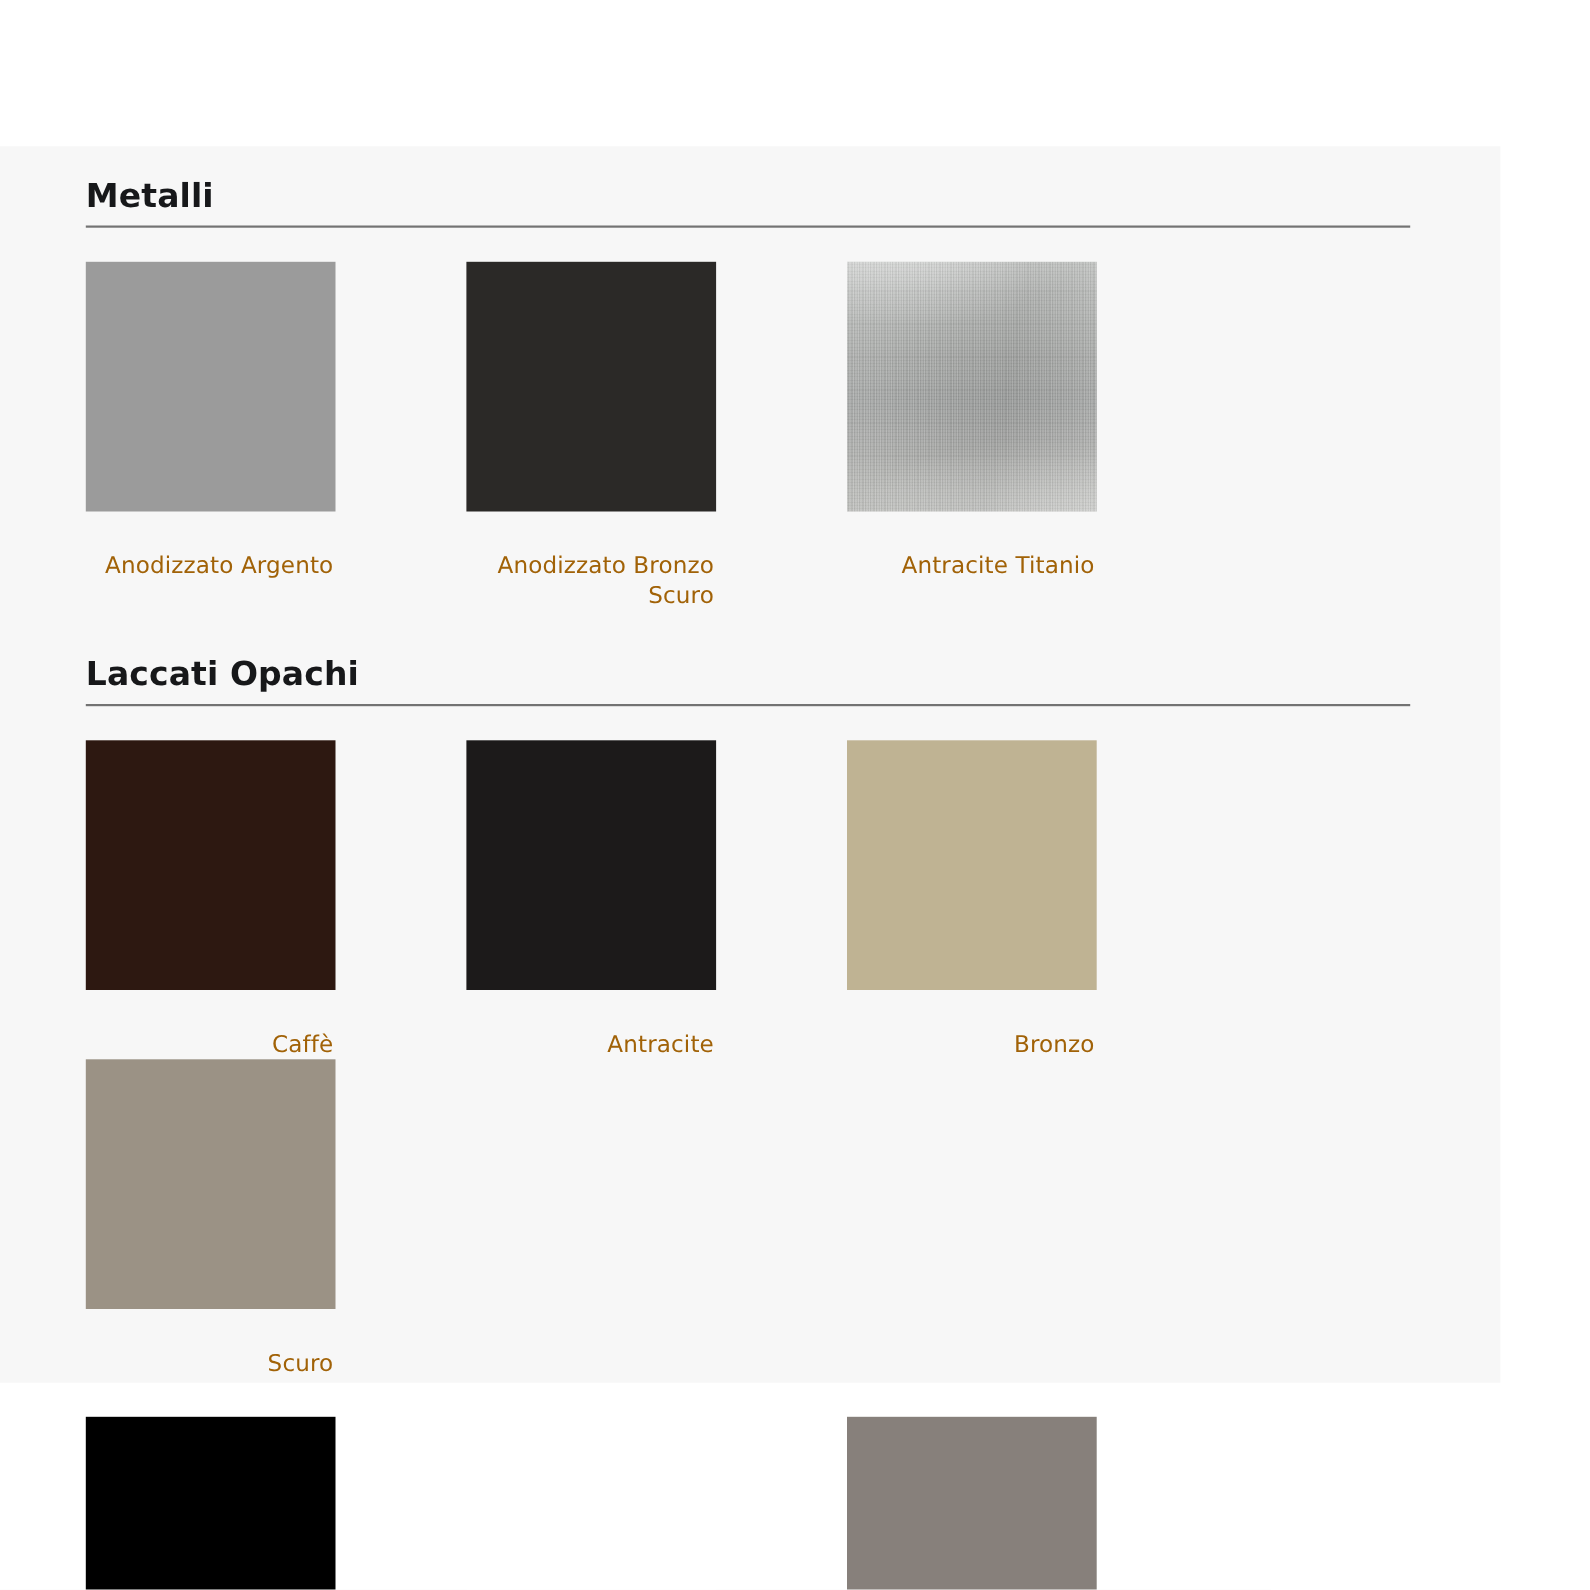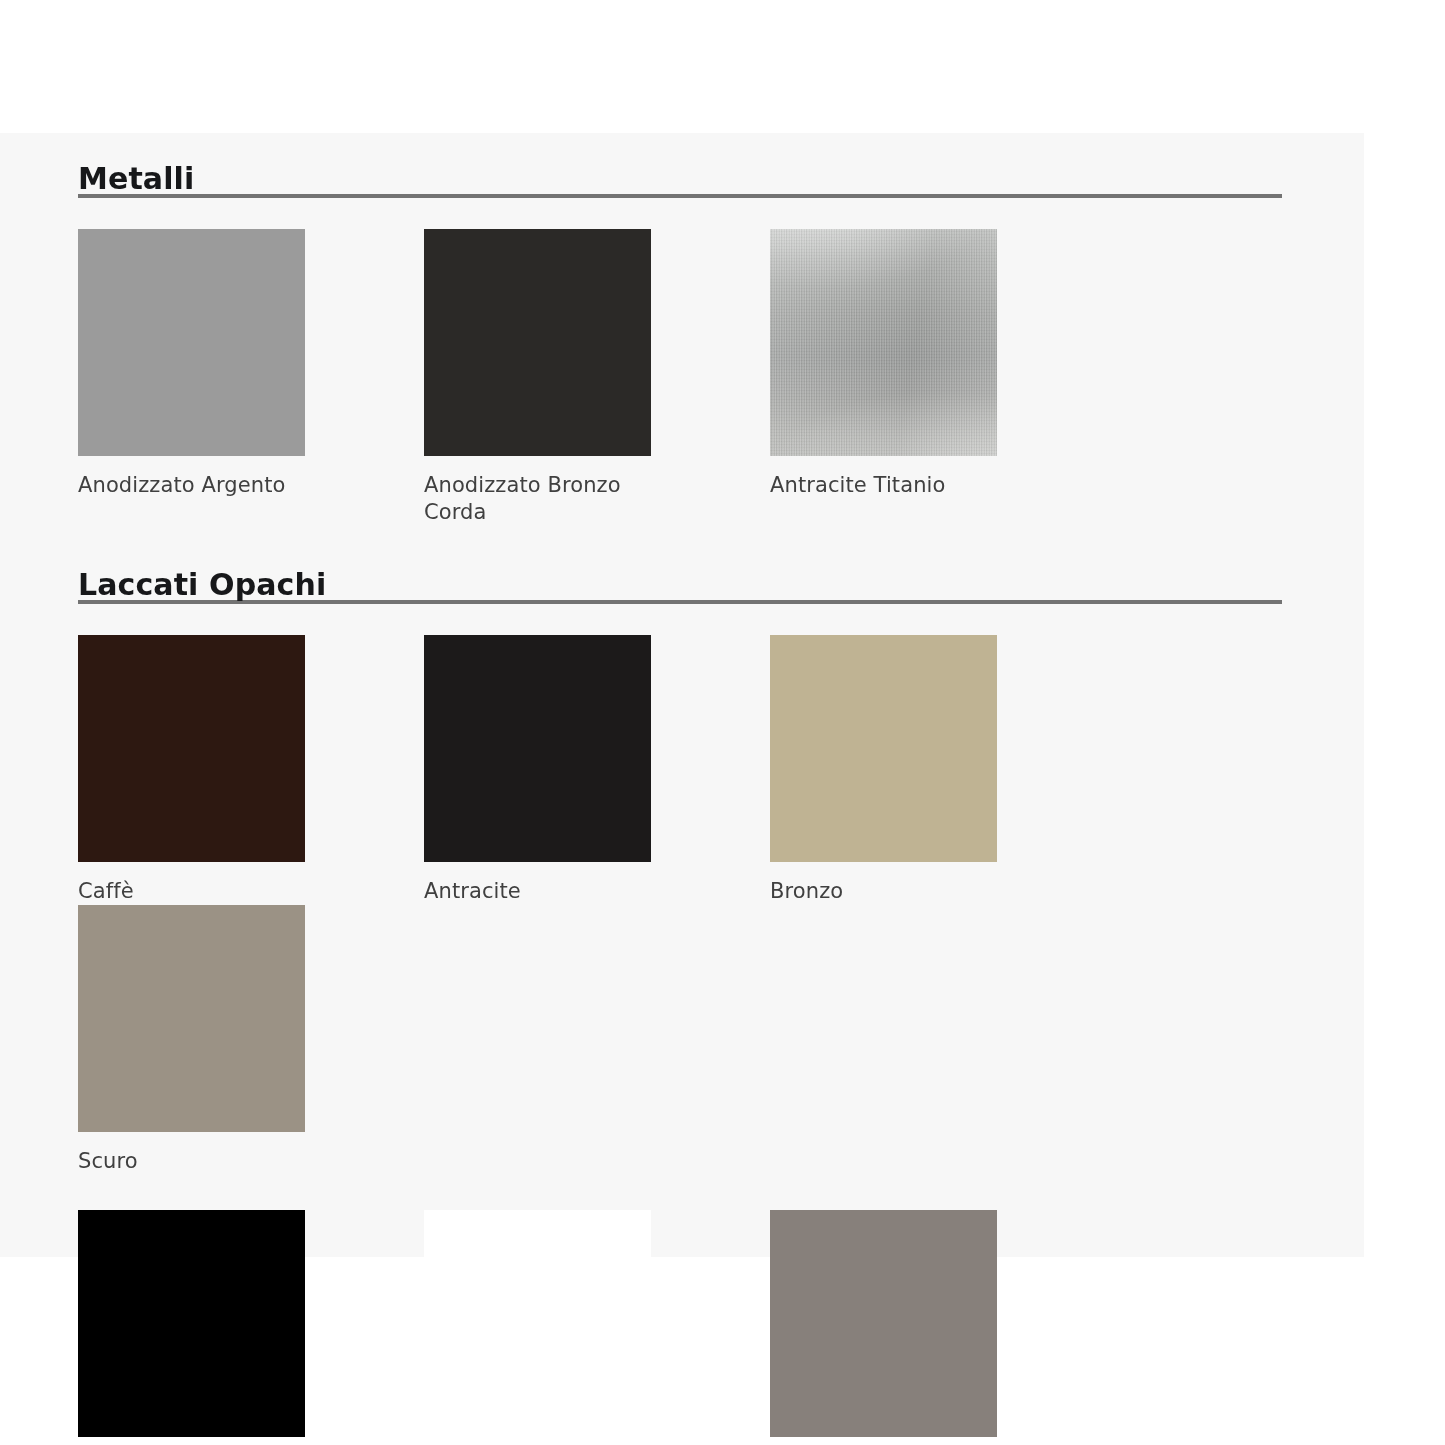--- a/index.html
+++ b/index.html
@@ -43,21 +43,22 @@
   
   .section { position: relative; }
 
   .section-heading {
     font-size: 30px;
     font-weight: 700;
     color: #17181a;
     letter-spacing: 0.1px;
     line-height: 1;
     padding-top: 30px;
-    border-bottom: 4px solid #737373;
+    padding-bottom: 11px;
+    border-bottom: 2px solid #737373;
     margin: 0;
   }
 
   .section--metalli .section-heading { padding-top: 31px; }
   .section--laccati .section-heading { padding-top: 44px; }
 
   
   .swatch-grid {
     display: flex;
     flex-wrap: wrap;
@@ -75,25 +76,26 @@
     width: 227px;
     height: 227px;
     display: block;
     position: relative;
     overflow: hidden;
   }
 
   .swatch-label {
     font-size: 21px;
     line-height: 27px;
-    color: #404040;
-    margin-top: 16px;
+    color: #a16207;
+    margin-top: 36px;
     font-weight: 400;
     max-width: 225px;
     letter-spacing: 0.1px;
+    text-align: right;
   }
 
   
   .chip-brushed {
     background:
       repeating-linear-gradient(
         90deg,
         rgba(255,255,255,0.16) 0px,
         rgba(255,255,255,0.16) 1px,
         rgba(0,0,0,0.05) 1px,
@@ -134,21 +136,21 @@
 
         <div class="swatch-grid">
 
           <div class="swatch-cell">
             <span class="swatch-chip" style="background-color:#9b9b9b"></span>
             <div class="swatch-label">Anodizzato Argento</div>
           </div>
 
           <div class="swatch-cell">
             <span class="swatch-chip" style="background-color:#2b2927"></span>
-            <div class="swatch-label">Anodizzato Bronzo Corda</div>
+            <div class="swatch-label">Anodizzato Bronzo Scuro</div>
           </div>
 
           <div class="swatch-cell">
             <span class="swatch-chip chip-brushed"></span>
             <div class="swatch-label">Antracite Titanio</div>
           </div>
 
         </div>
       </section>
 

